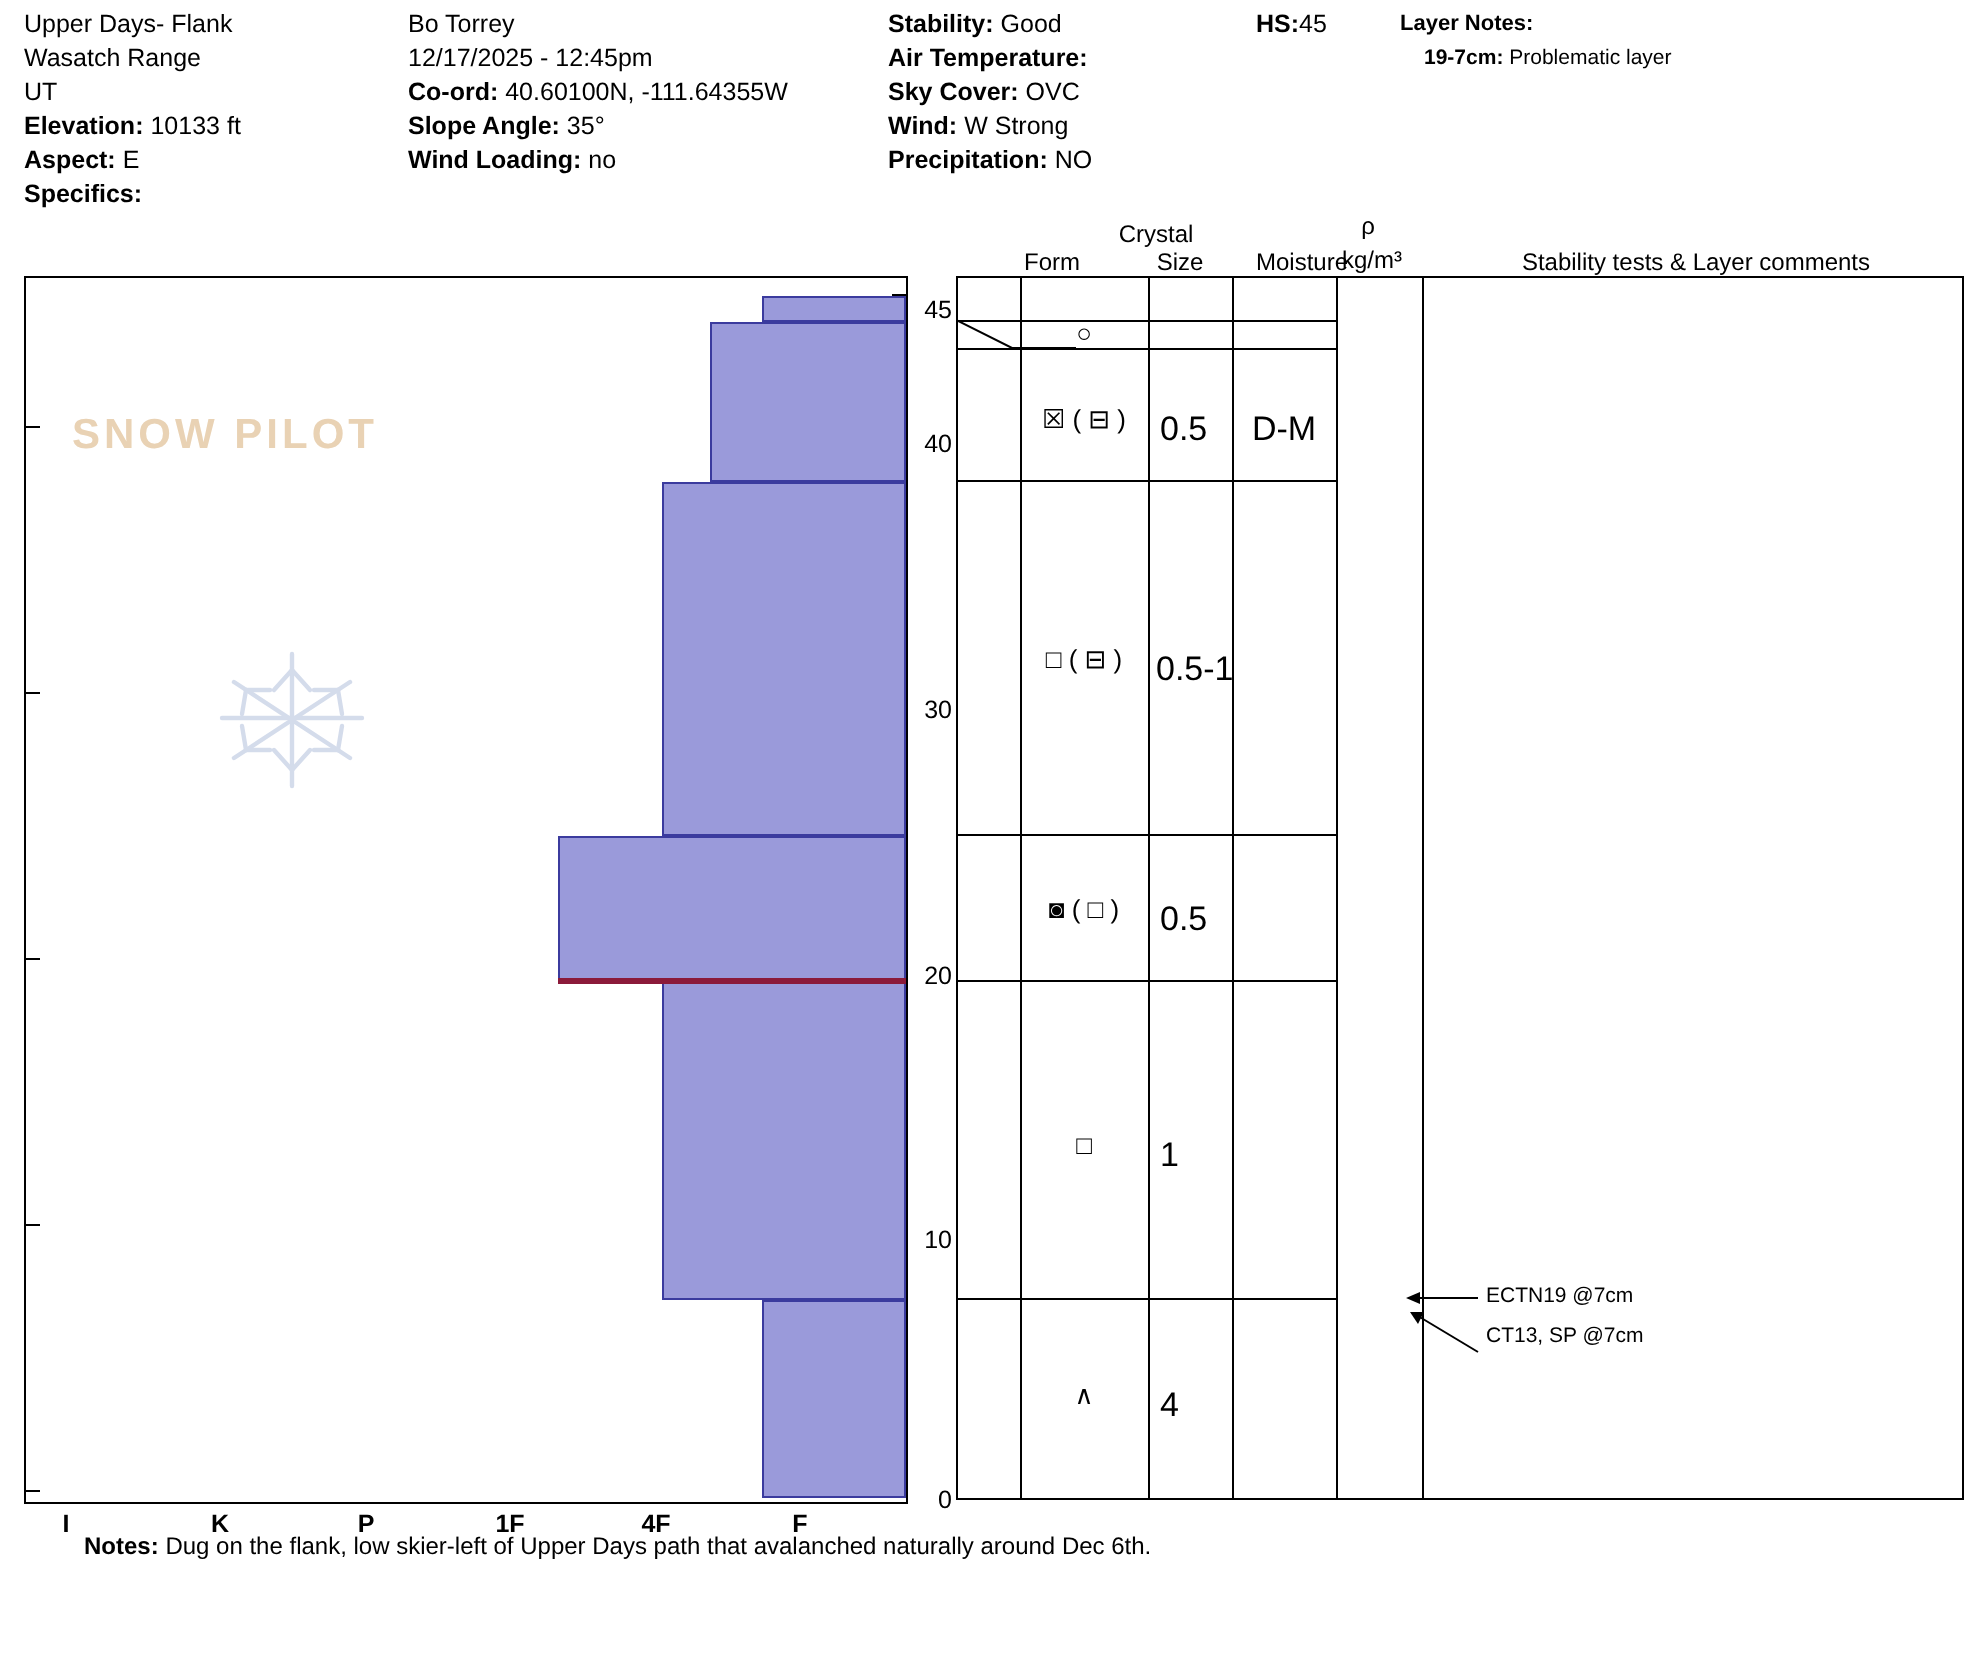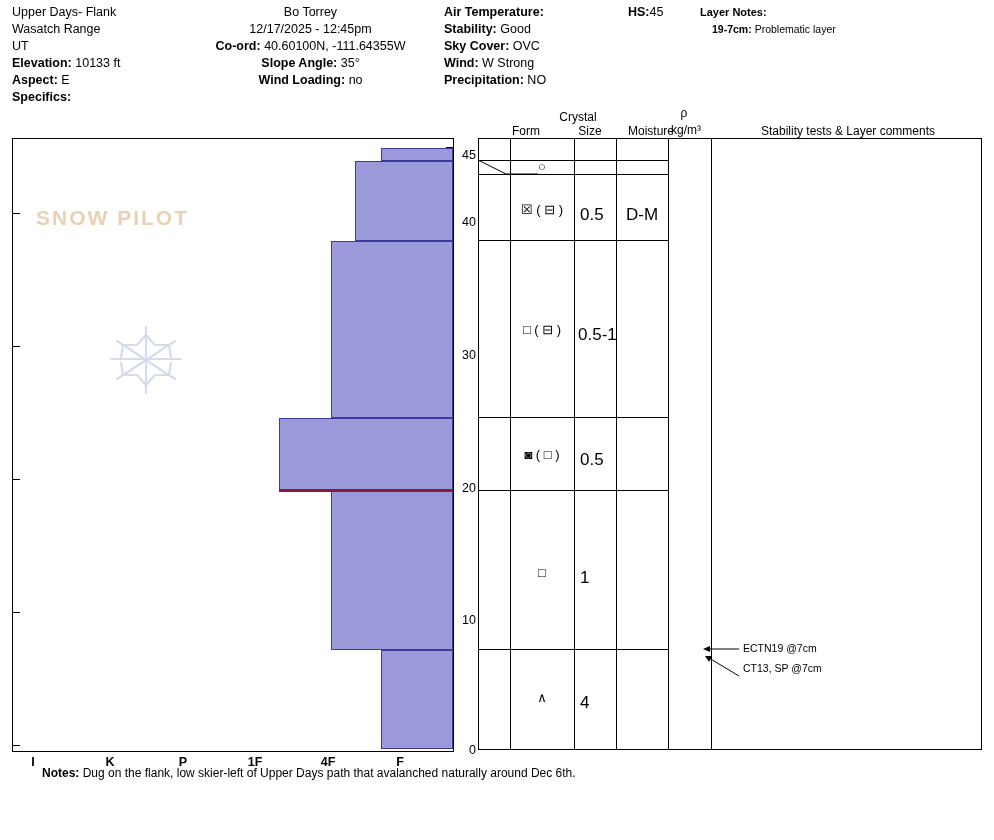--- a/index.html
+++ b/index.html
@@ -8,21 +8,21 @@
     background:#ffffff;
     font-family:"Liberation Sans", sans-serif;
     font-size:12.5px;
     color:#000;
     position:relative;
     overflow:hidden;
   }
   .hdr{position:absolute;top:0;left:0;width:817px;height:118px;}
   .col{position:absolute;top:4px;}
   .c1{left:12px;width:175px;}
-  .c2{left:188px;width:245px;text-align:center;}
+  .c2{left:204px;width:245px;}
   .c3{left:444px;width:230px;}
   .c4{left:628px;width:60px;}
   .c5{left:700px;width:290px;}
   .row{line-height:17px;white-space:nowrap;}
   .b{font-weight:bold;}
   .ln{font-weight:bold;font-size:11px;}
   .lnv{font-size:10.5px;}
   .lnv b{font-weight:bold;}
 
   
@@ -89,26 +89,26 @@
       <span>35°</span>
     </div>
     <div class="row">
       <span class="b">Wind Loading:</span>
       <span>no</span>
     </div>
   </div>
 
   <div class="col c3">
     <div class="row">
+      <span class="b">Stability:</span>
+      <span>Good</span>
+    </div>
+    <div class="row">
       <span class="b">Air Temperature:</span>
       <span></span>
-    </div>
-    <div class="row">
-      <span class="b">Stability:</span>
-      <span>Good</span>
     </div>
     <div class="row">
       <span class="b">Sky Cover:</span>
       <span>OVC</span>
     </div>
     <div class="row">
       <span class="b">Wind:</span>
       <span>W Strong</span>
     </div>
     <div class="row">

